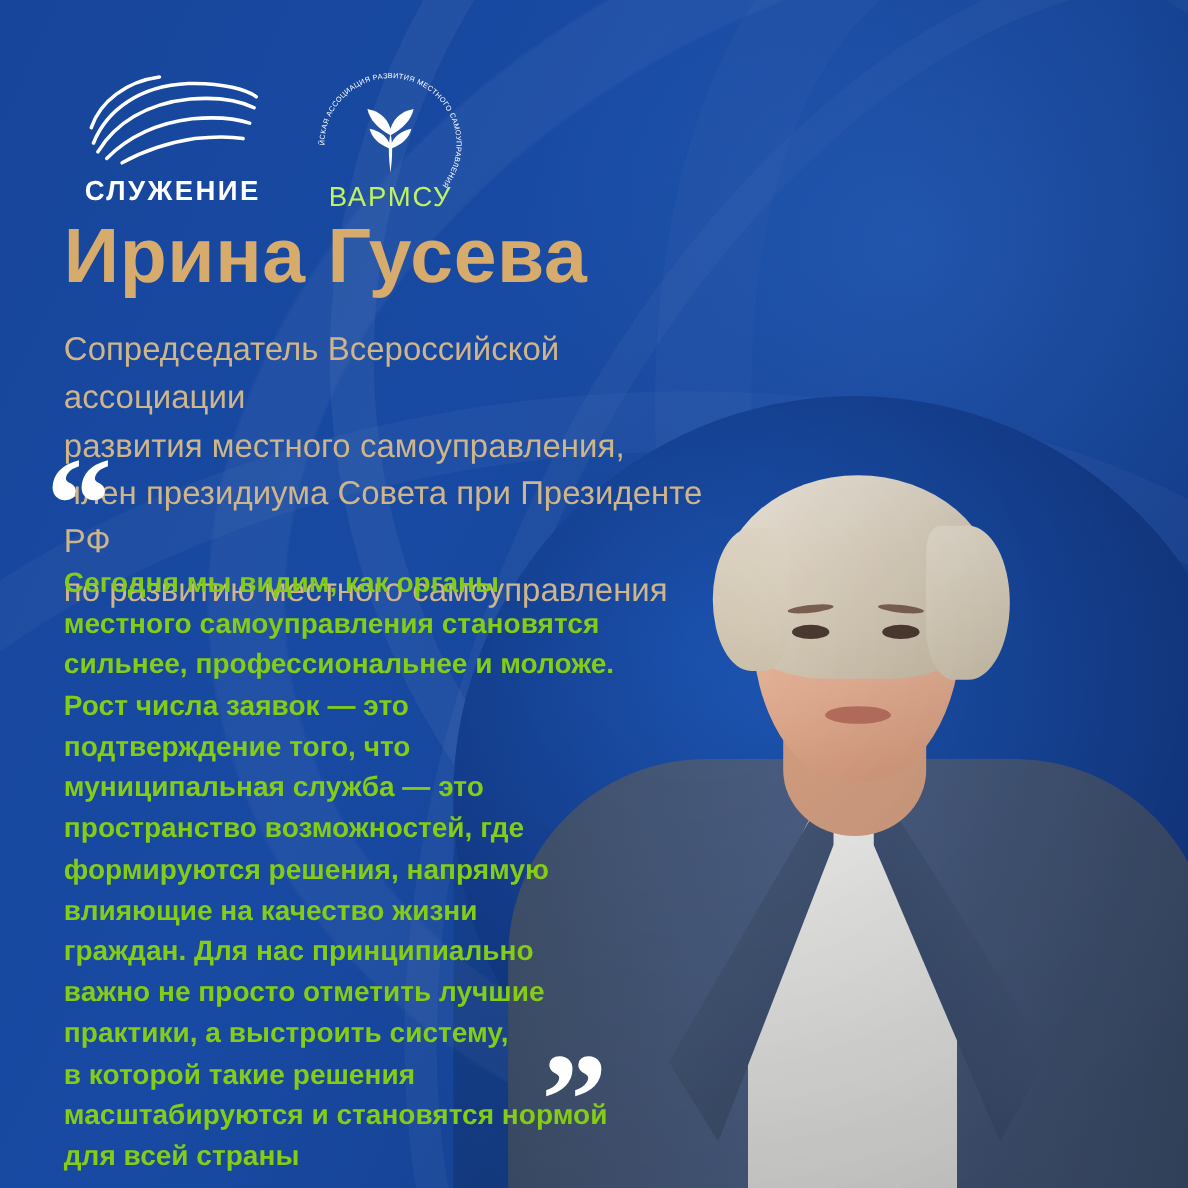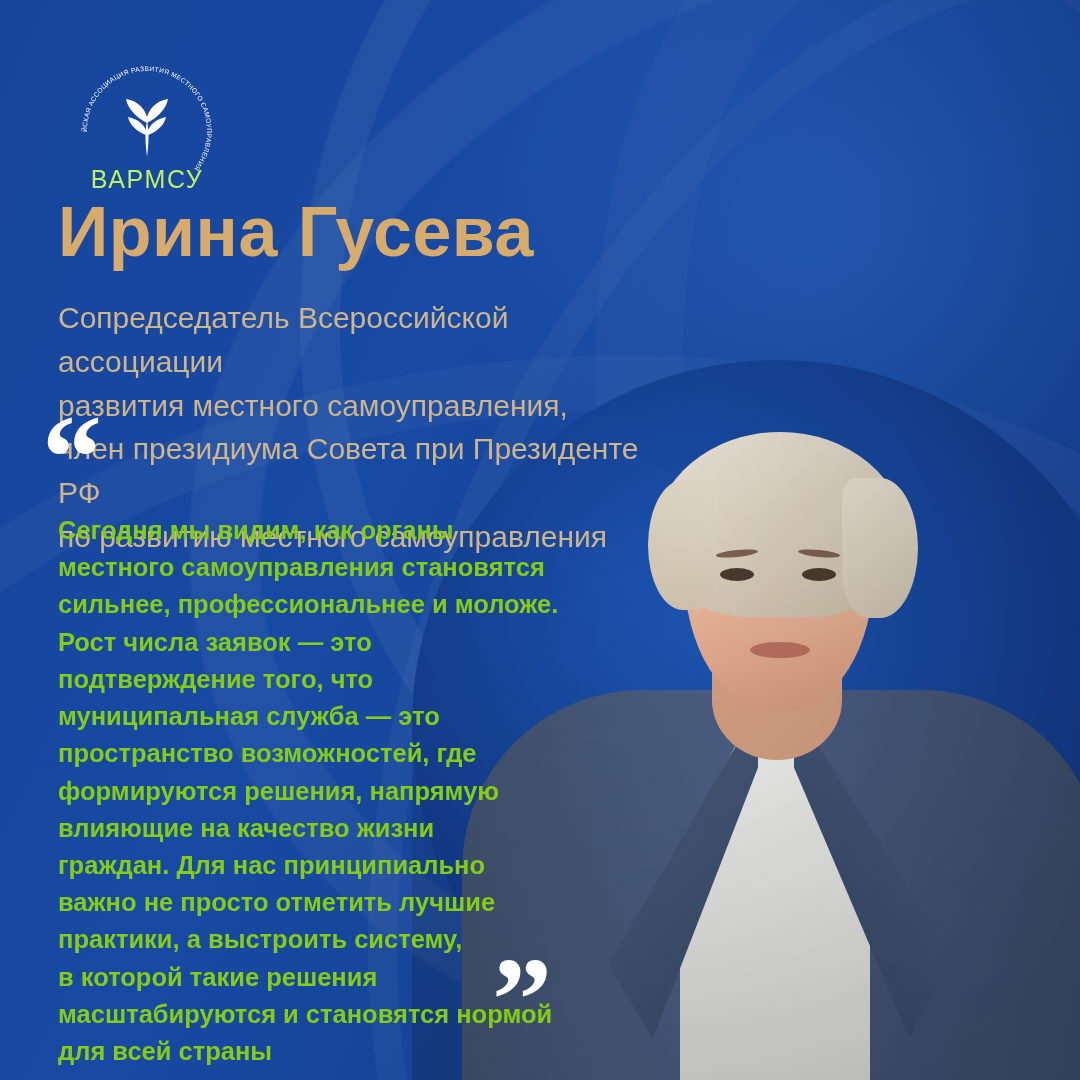--- a/index.html
+++ b/index.html
@@ -310,20 +310,32 @@
       <div class="ph-brow-r"></div>
       <div class="ph-eye-l"></div>
       <div class="ph-eye-r"></div>
       <div class="ph-lip"></div>
       <div class="ph-shadow"></div>
     </div>
   </div>
 
   <div class="logos">
 
+    <div class="logo-sluzhenie">
+      <svg width="165" height="100" viewBox="0 0 165 100">
+        <g fill="none" stroke="#ffffff" stroke-width="3.2" stroke-linecap="round">
+          <path d="M10,74 C22,44 52,22 96,20 C128,19 150,26 158,32"></path>
+          <path d="M14,82 C30,56 58,38 98,34 C124,32 144,36 156,42"></path>
+          <path d="M22,88 C40,70 66,56 100,52 C122,50 140,52 152,56"></path>
+          <path d="M36,92 C54,82 76,74 102,70 C120,68 134,68 146,70"></path>
+        </g>
+        <path d="M8,60 C16,36 40,18 70,14" fill="none" stroke="#ffffff" stroke-width="3.2" stroke-linecap="round"></path>
+      </svg>
+      <div class="wordmark">СЛУЖЕНИЕ</div>
+    </div>
 
     <div class="logo-varmsu">
       <svg class="varmsu-ring-text" viewBox="0 0 150 150">
         <defs>
           <path id="ringpath" d="M 75,75 m -60,0 a 60,60 0 1,1 120,0 a 60,60 0 1,1 -120,0"></path>
         </defs>
         <text fill="#ffffff" font-size="6.6" font-family="Liberation Sans, sans-serif" letter-spacing="0.35">
           <textPath href="#ringpath" startOffset="25%" text-anchor="middle">ВСЕРОССИЙСКАЯ АССОЦИАЦИЯ РАЗВИТИЯ МЕСТНОГО САМОУПРАВЛЕНИЯ</textPath>
         </text>
       </svg>

